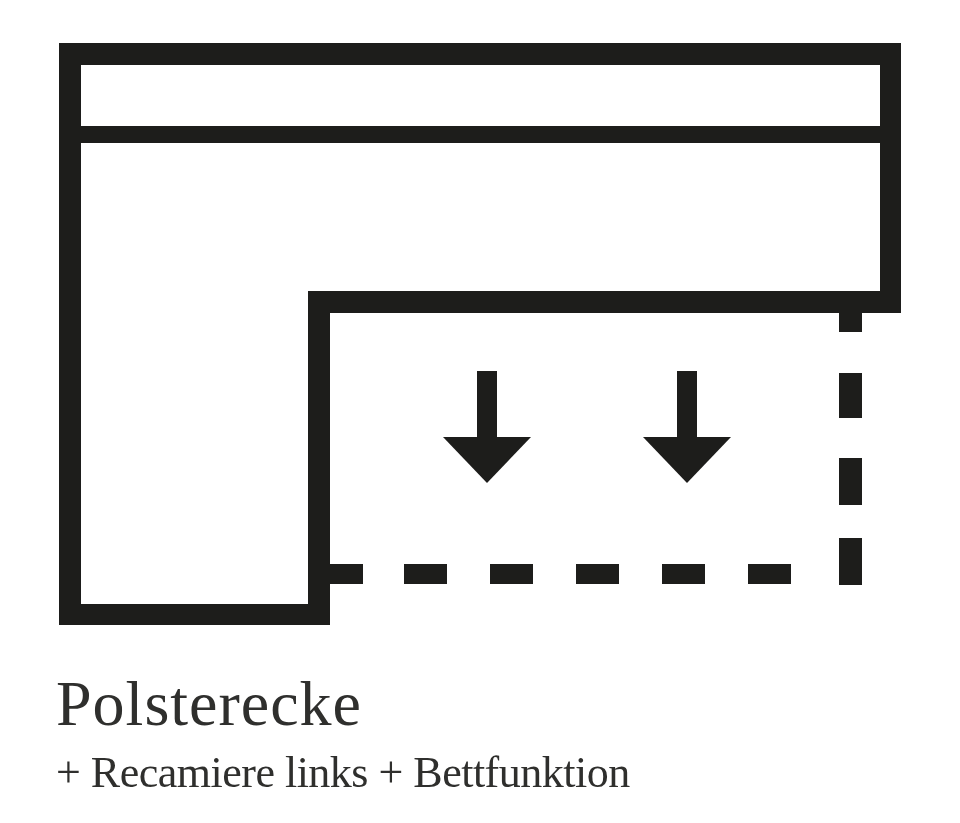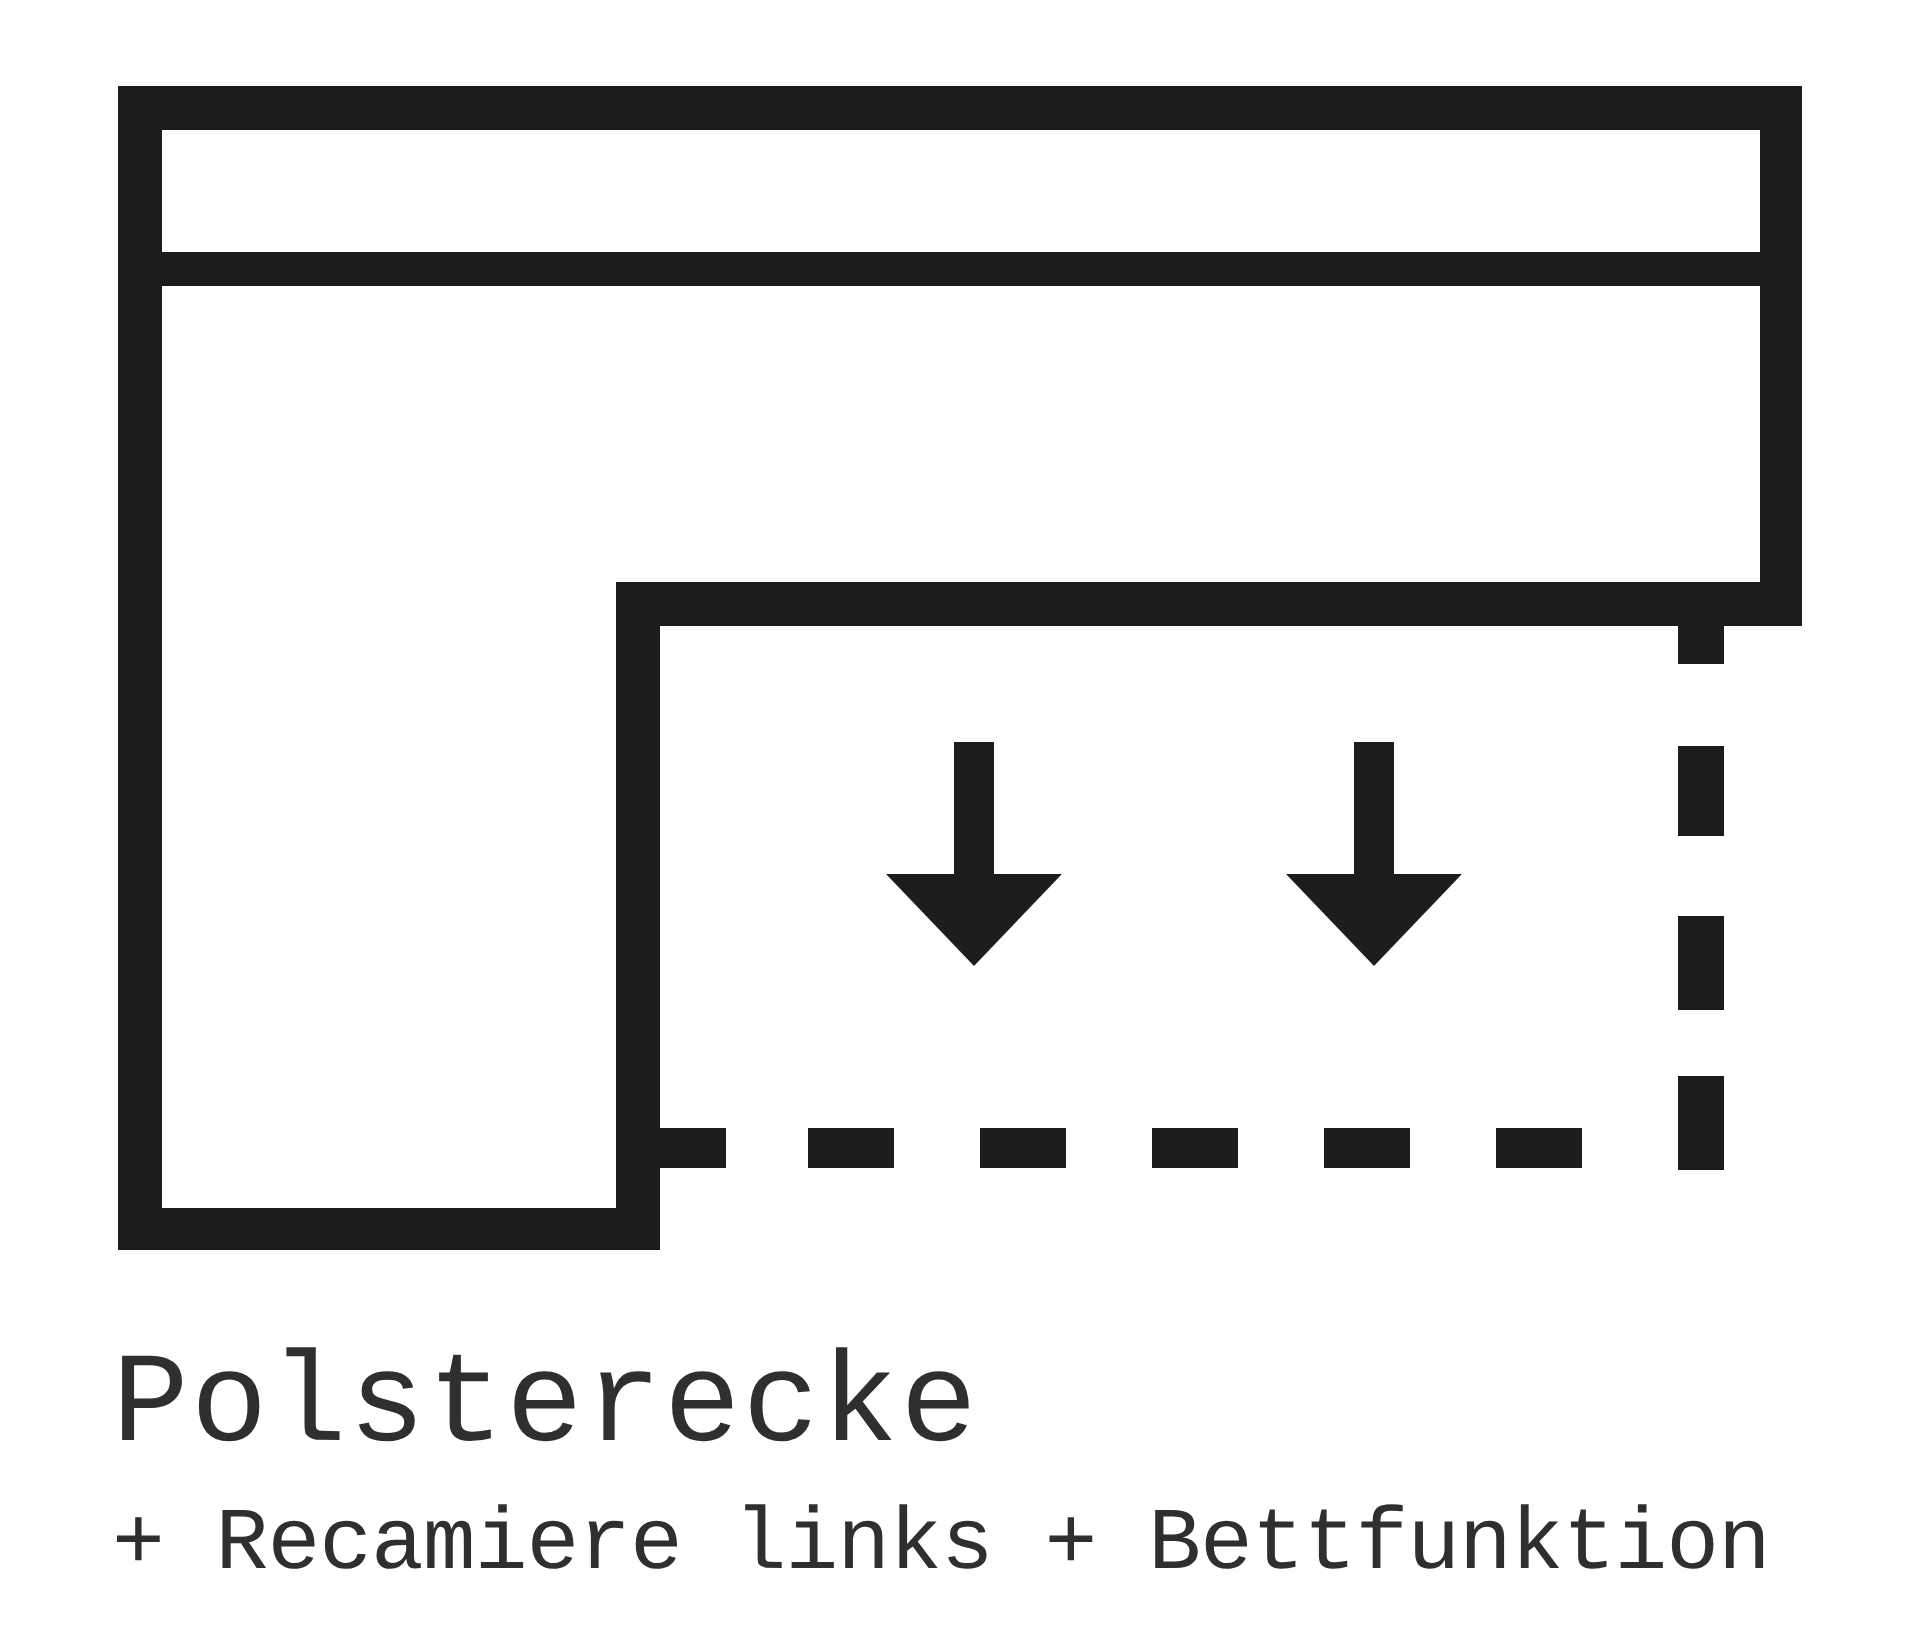--- a/index.html
+++ b/index.html
@@ -2,21 +2,21 @@
 <html style="--color-background: #ffffff; --color-line: #1d1d1b; --color-text: #2f2f2d;"><head>
 <meta charset="utf-8">
 <style>
   html, body { margin: 0; padding: 0; background: #ffffff; }
   .canvas {
     position: relative;
     width: 960px;
     height: 823px;
     background: var(--color-background, #ffffff);
     overflow: hidden;
-    font-family: Liberation Mono, monospace;
+    font-family: Liberation Serif, serif;
   }
   .bar, .dash {
     position: absolute;
     background: var(--color-line, #1d1d1b);
   }
   .arrow { position: absolute; width: 88px; }
   .arrow-shaft {
     width: 20px; height: 66px;
     margin: 0 auto;
     background: var(--color-line, #1d1d1b);

